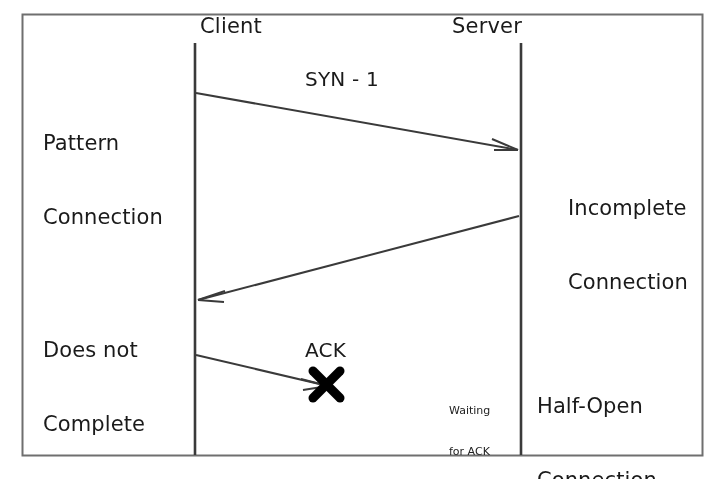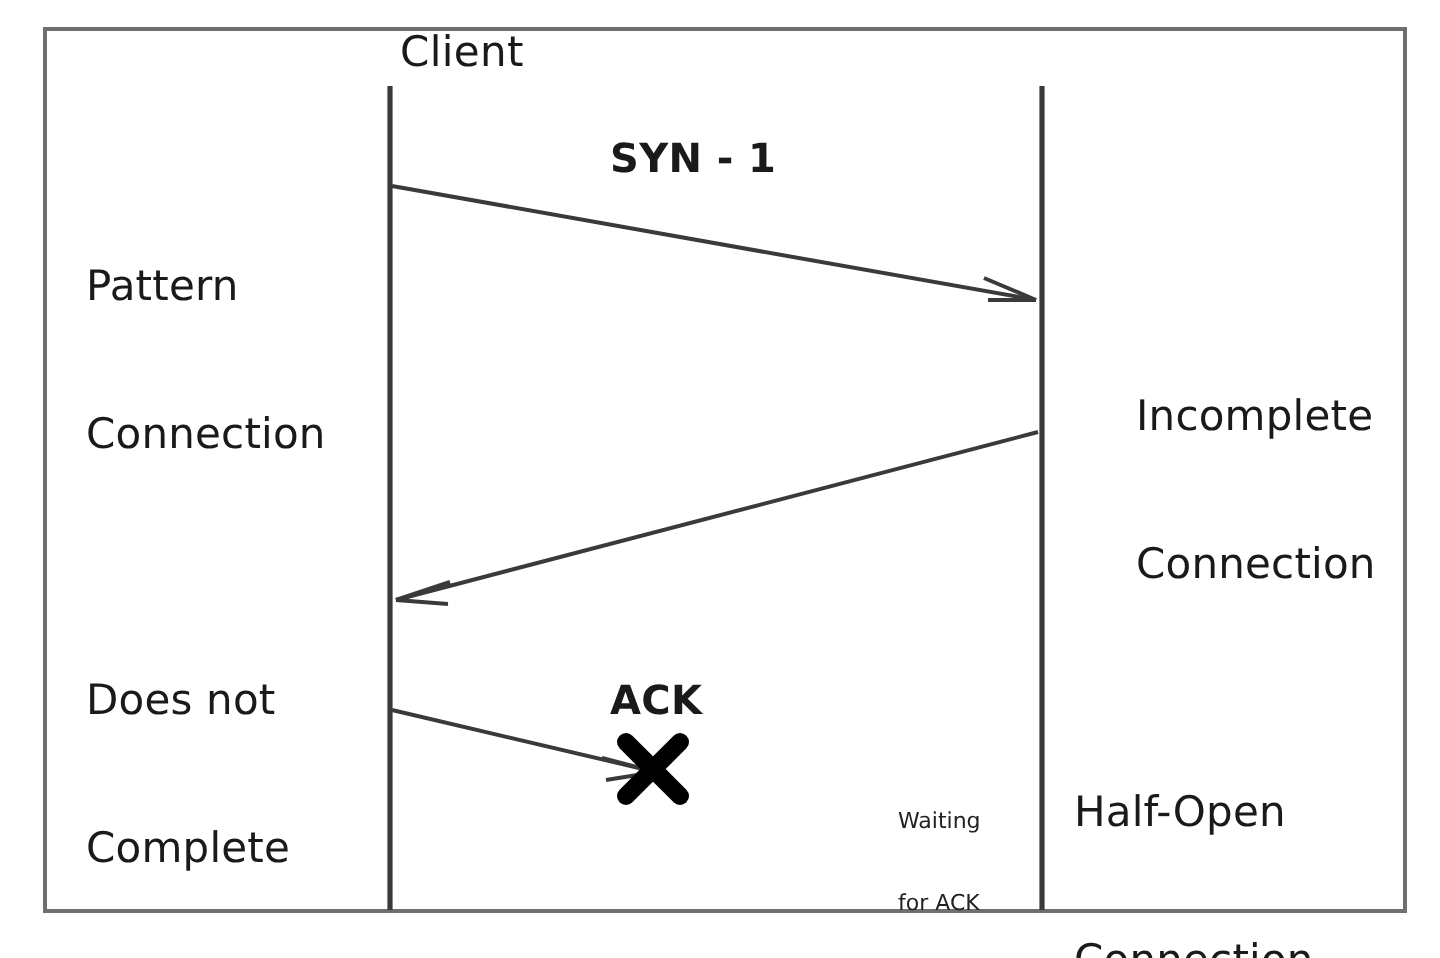--- a/index.html
+++ b/index.html
@@ -34,21 +34,20 @@
     letter-spacing: 0.2px;
     text-align: right;
   }
   .note-label {
     font-size: 21px;
     letter-spacing: 0.1px;
   }
   .msg-label {
     font-size: 20px;
     letter-spacing: 0.2px;
-    font-weight: bold;
   }
   .small-note {
     font-size: 11px;
     line-height: 1.25;
     color: #222222;
   }
   .nowrap-lines { display: block; }
 </style>
 </head>
 <body>
@@ -79,20 +78,21 @@
     </g>
 
     <g stroke="#000000" stroke-width="9" stroke-linecap="round">
       <line x1="313" y1="371" x2="340" y2="398"></line>
       <line x1="340" y1="371" x2="313" y2="398"></line>
     </g>
   </svg>
 
   <div class="txt actor-label" style="left:200px; top:14px;">Client</div>
 
+  <div class="txt actor-label" style="left:452px; top:14px;">Server</div>
 
   <div class="txt note-label" style="left:43px; top:81px;">
     <span class="nowrap-lines">Pattern</span>
     <span class="nowrap-lines">Connection</span>
   </div>
 
   <div class="txt note-label" style="left:568px; top:146px;">
     <span class="nowrap-lines">Incomplete</span>
     <span class="nowrap-lines">Connection</span>
   </div>

